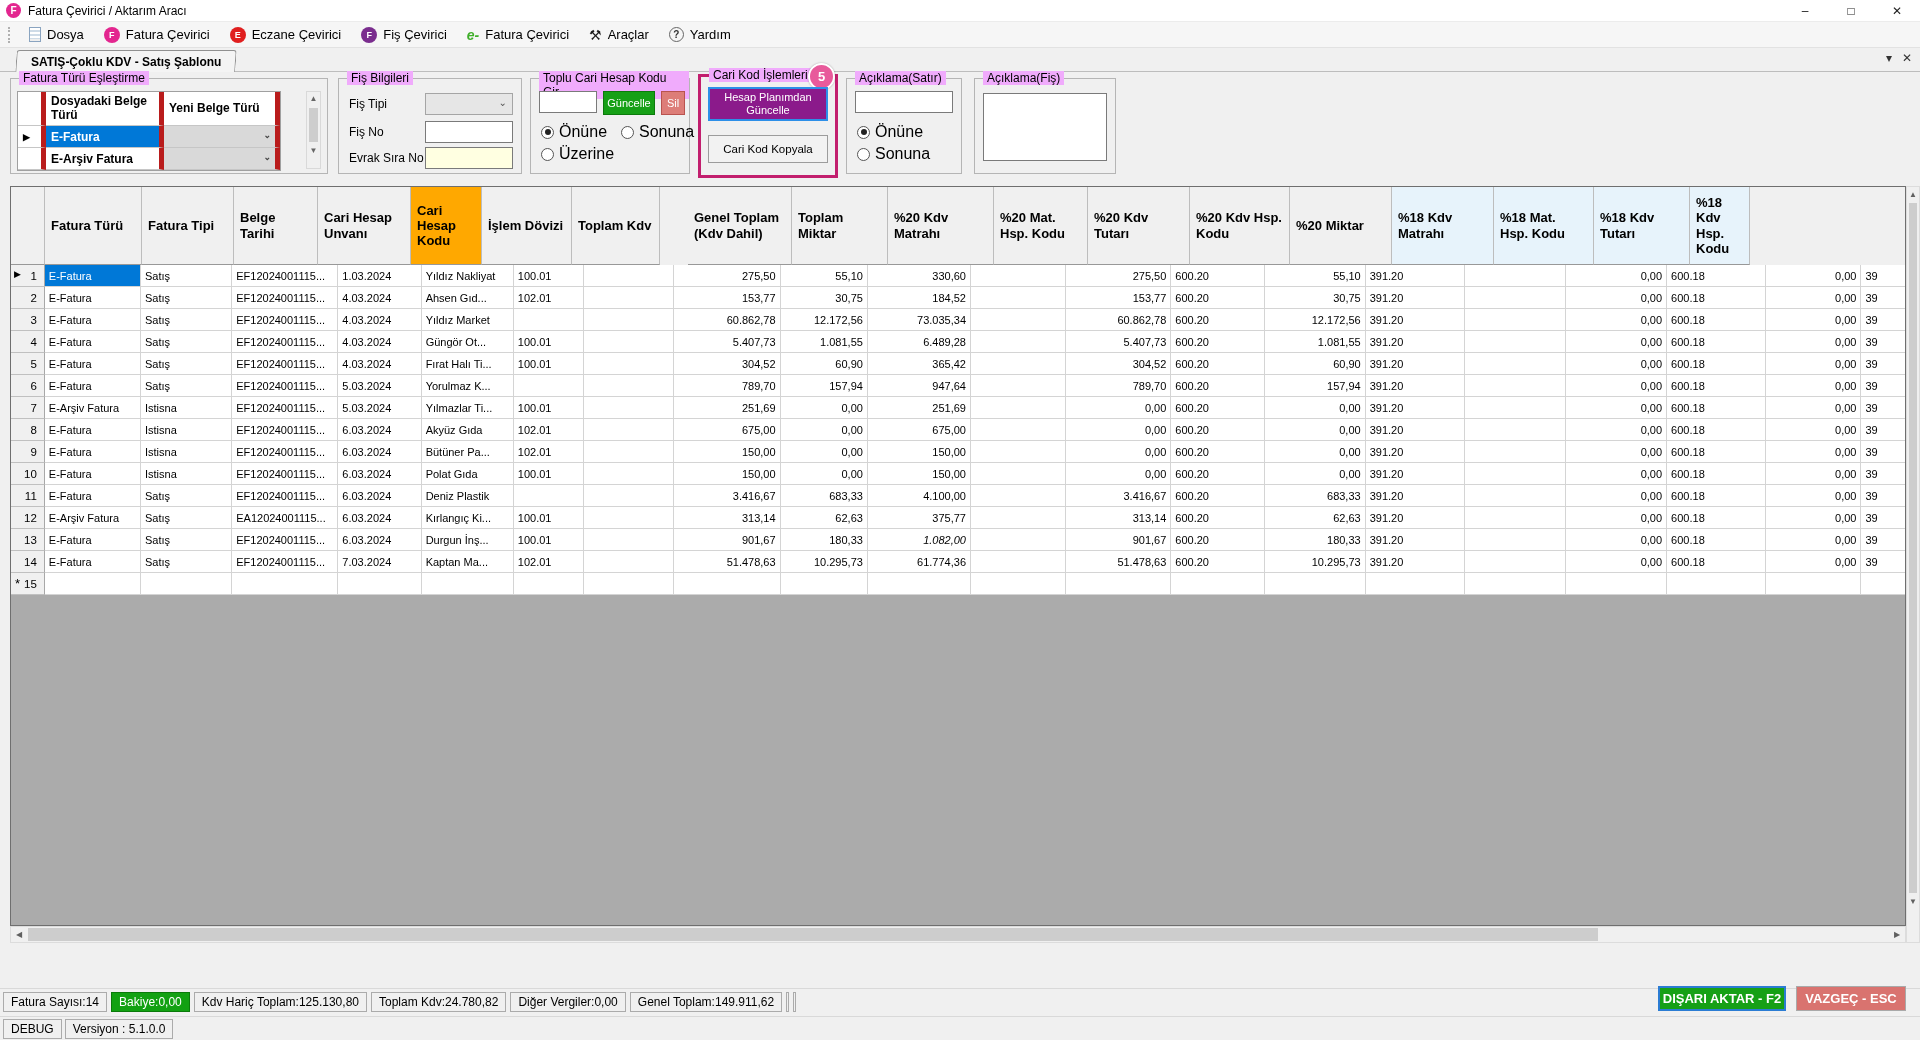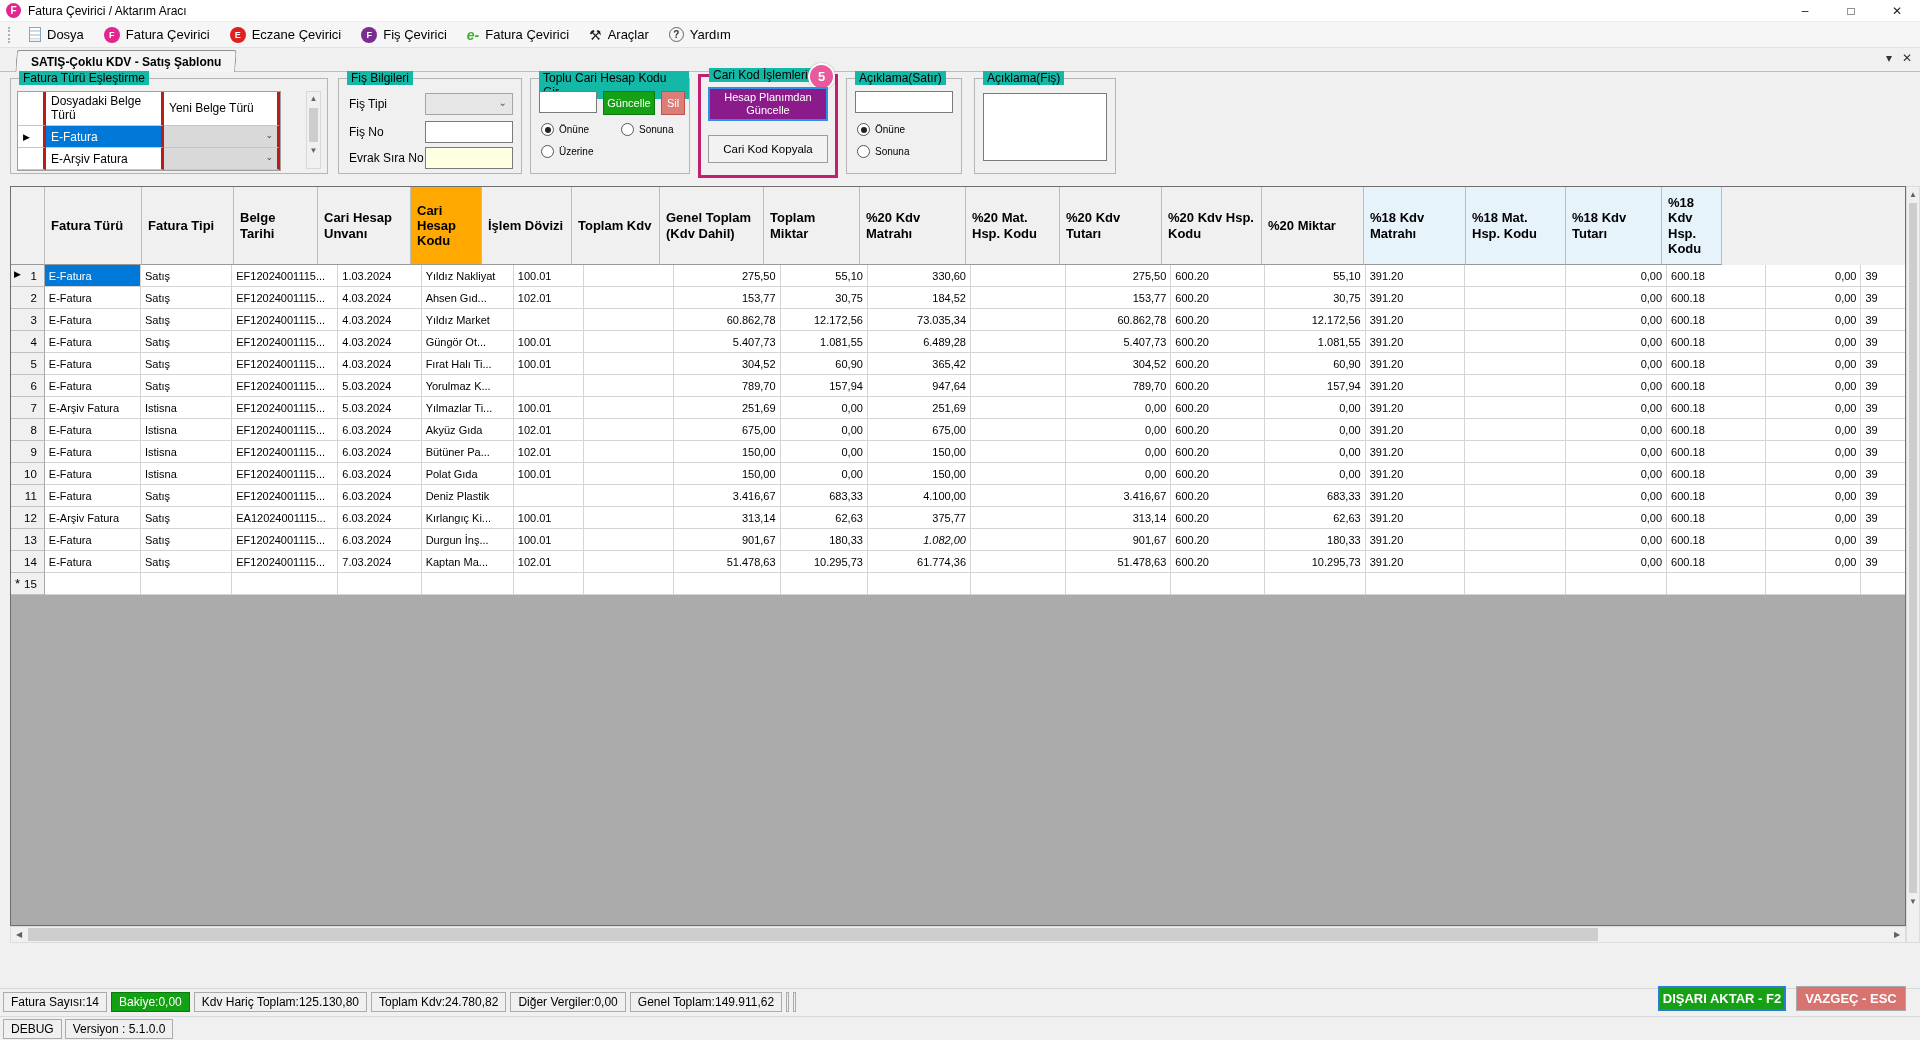--- a/index.html
+++ b/index.html
@@ -29,33 +29,33 @@
 
   
   .tabstrip{position:absolute;top:48px;left:0;width:1920px;height:24px;background:#f0f0f0;}
   .tabstrip .rule{position:absolute;left:0;right:0;bottom:0;height:1px;background:#bdbdbd;}
   .tab{position:absolute;left:16px;bottom:0;height:22px;padding:0 14px;background:#f4f4f4;border:1px solid #909090;border-bottom:none;border-radius:3px 3px 0 0;font-size:12px;font-weight:bold;display:flex;align-items:center;transform:skewX(-4deg);}
   .tab > span{transform:skewX(4deg);}
   .tab-icons{position:absolute;right:8px;top:3px;display:flex;gap:10px;font-size:12px;color:#333;}
 
   
   .groupbox{position:absolute;border:1px solid #b5b5b5;background:#f0f0f0;}
-  .gtitle{position:absolute;top:-8px;left:8px;background:#14b8a6;padding:0 4px;font-size:12px;}
+  .gtitle{position:absolute;top:-8px;left:8px;background:#f0abfc;padding:0 4px;font-size:12px;}
   .field-label{font-size:12px;position:absolute;}
   .tbox{position:absolute;background:#fff;border:1px solid #7a7a7a;height:22px;}
   .combo{position:absolute;background:#e9e9e9;border:1px solid #a5a5a5;height:22px;}
   .combo .arr{position:absolute;right:5px;top:3px;font-size:10px;color:#555;}
-  .radio{display:inline-flex;align-items:center;gap:5px;font-size:10px;position:absolute;}
+  .radio{display:inline-flex;align-items:center;gap:5px;font-size:16px;position:absolute;}
   .rdot{width:13px;height:13px;border-radius:50%;border:1px solid #555;background:#fff;display:inline-flex;align-items:center;justify-content:center;}
   .rdot.on::after{content:"";width:6px;height:6px;border-radius:50%;background:#222;}
 
   
   .mg{position:absolute;left:6px;top:12px;border:1px solid #a0a0a0;background:#fff;}
   .mg-row{display:flex;}
-  .mg-cell{border-right:3px solid #b91c1c;border-bottom:1px solid #c6c6c6;font-size:12px;display:flex;align-items:center;padding:0 5px;background:#fff;overflow:hidden;}
+  .mg-cell{border-right:5px solid #b91c1c;border-bottom:1px solid #c6c6c6;font-size:12px;display:flex;align-items:center;padding:0 5px;background:#fff;overflow:hidden;font-weight:bold;}
   .mg-head{height:34px;font-size:12px;line-height:1.1;}
   .mg-corner{width:28px;}
   .mg-c1{width:118px;}
   .mg-c2{width:116px;}
   .mg-datarow .mg-cell{height:22px;}
   .mg-sel{background:#0078d7;color:#fff;}
   .mg-combo{background:#d9d9d9;position:relative;}
   .mg-combo .arr{position:absolute;right:4px;top:4px;font-size:9px;color:#444;}
   .vscroll-mini{position:absolute;right:6px;top:12px;width:15px;height:78px;background:#f0f0f0;border:1px solid #d9d9d9;font-size:8px;color:#666;text-align:center;}
   .vscroll-mini .a{height:14px;line-height:14px;}
@@ -251,21 +251,21 @@
 <div class="grid" id="grid">
     <div class="ghrow">
       <div class="ghcell" style="width: 34px;"></div>
       <div class="ghcell" style="width: 97px;">Fatura Türü</div>
       <div class="ghcell" style="width: 92px;">Fatura Tipi</div>
       <div class="ghcell" style="width: 84px;">Belge Tarihi</div>
       <div class="ghcell" style="width: 93px;">Cari Hesap Unvanı</div>
       <div class="ghcell hb-orange" style="width: 71px;">Cari Hesap Kodu</div>
       <div class="ghcell" style="width: 90px;">İşlem Dövizi</div>
       <div class="ghcell" style="width: 88px;">Toplam Kdv</div>
-      <div class="ghcell" style="width: 104px;">Genel Toplam (Kdv Dahil)</div>
+      <div class="ghcell" style="width: 104px; margin-left: 28px;">Genel Toplam (Kdv Dahil)</div>
       <div class="ghcell" style="width: 96px;">Toplam Miktar</div>
       <div class="ghcell" style="width: 106px;">%20 Kdv Matrahı</div>
       <div class="ghcell" style="width: 94px;">%20 Mat. Hsp. Kodu</div>
       <div class="ghcell" style="width: 102px;">%20 Kdv Tutarı</div>
       <div class="ghcell" style="width: 100px;">%20 Kdv Hsp. Kodu</div>
       <div class="ghcell" style="width: 102px;">%20 Miktar</div>
       <div class="ghcell hb-blue" style="width: 102px;">%18 Kdv Matrahı</div>
       <div class="ghcell hb-blue" style="width: 100px;">%18 Mat. Hsp. Kodu</div>
       <div class="ghcell hb-blue" style="width: 96px;">%18 Kdv Tutarı</div>
       <div class="ghcell hb-blue" style="width: 60px;">%18 Kdv Hsp. Kodu</div>

